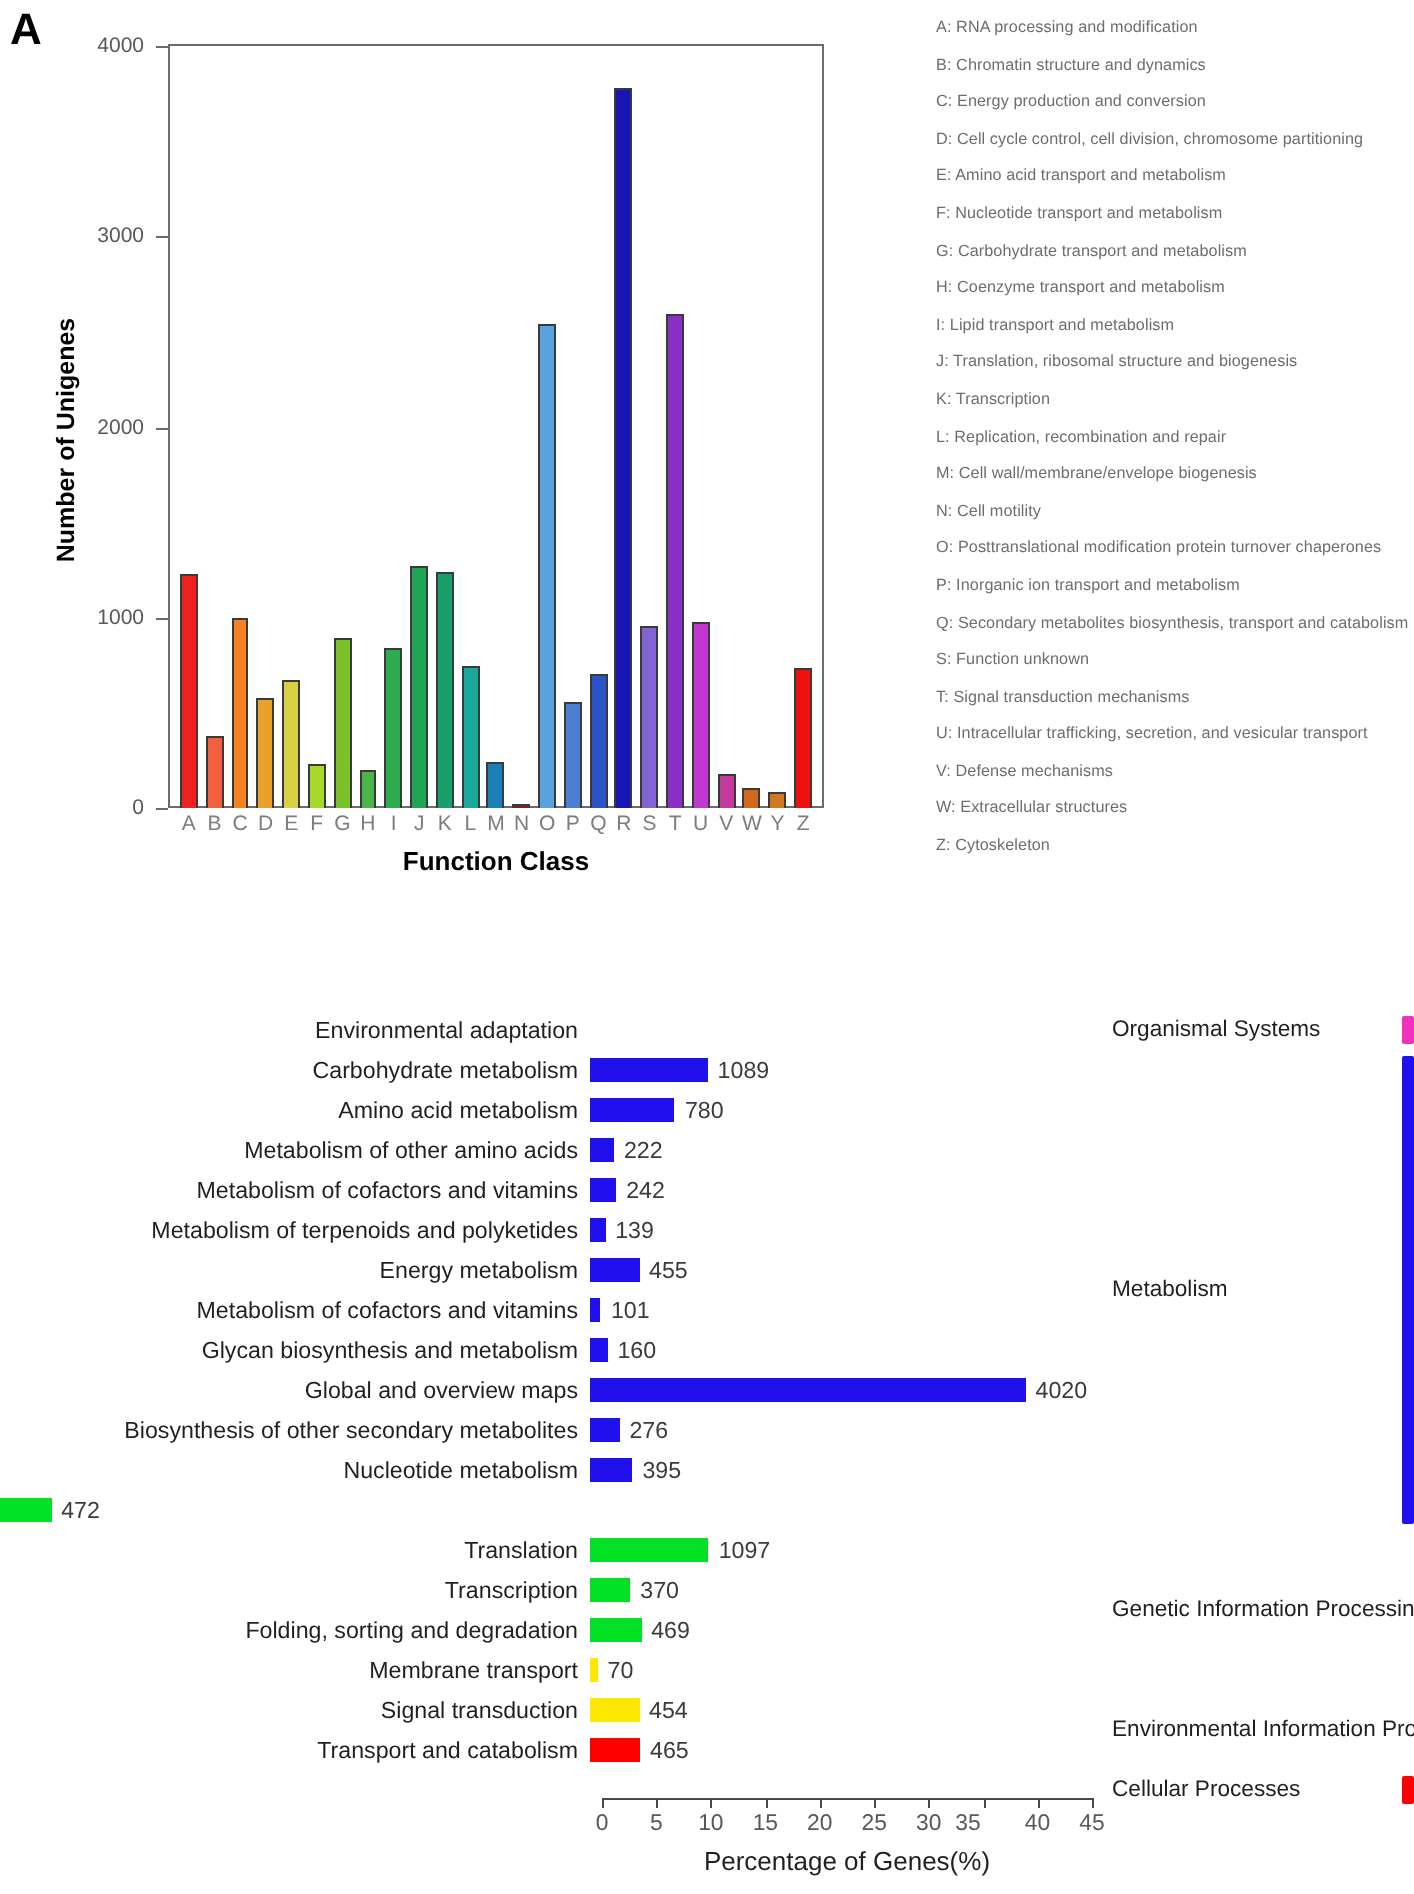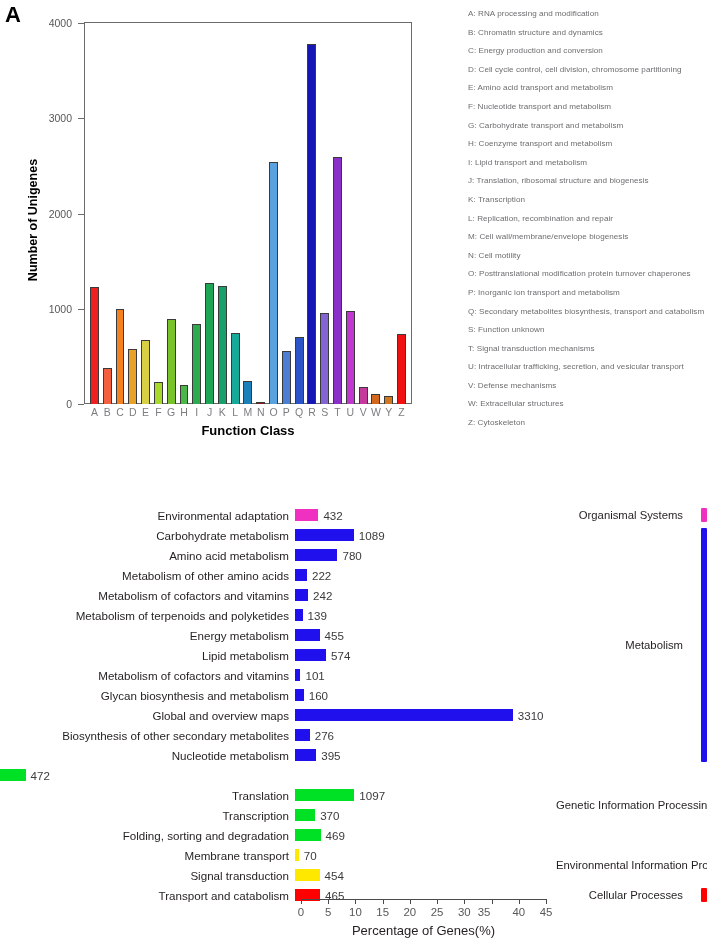--- a/index.html
+++ b/index.html
@@ -207,23 +207,23 @@
   #kegg-groups { position: absolute; left: 556px; top: 35px; width: 151px; }
   .kegg-group {
     position: absolute;
     right: 0;
     display: flex;
     align-items: center;
   }
   .kegg-group-label {
     font-size: 11.3px;
     color: #231f20;
-    text-align: right;
+    text-align: left;
     white-space: nowrap;
-    padding-right: 18px;
+    padding-right: 6px;
     flex: 1;
   }
   .kegg-group-bracket {
     width: 6px;
     border-radius: 1px;
   }
 </style>
 </head>
 <body>
 
@@ -380,24 +380,20 @@
       <div class="cog-ytick-mark" style="top: 118.25px;"></div>
       <div class="cog-ytick-label" style="top: 23px; left: 36px;">4000</div>
       <div class="cog-ytick-mark" style="top: 23px;"></div>
     </div>
 
   <div id="panel-b">
 
     <div id="kegg-rows">
         <div class="kegg-row">
           <div class="kegg-label">Environmental adaptation</div>
-          <div class="kegg-bar-area">
-            <div class="kegg-bar" title="Environmental adaptation: 432" style="width: 23.4111px; background: rgb(240, 48, 192);"></div>
-            <div class="kegg-value">432</div>
-          </div>
         </div>
         <div class="kegg-row">
           <div class="kegg-label">Carbohydrate metabolism</div>
           <div class="kegg-bar-area">
             <div class="kegg-bar" title="Carbohydrate metabolism: 1089" style="width: 58.8px; background: rgb(32, 16, 238);"></div>
             <div class="kegg-value">1089</div>
           </div>
         </div>
         <div class="kegg-row">
           <div class="kegg-label">Amino acid metabolism</div>
@@ -428,45 +424,38 @@
           </div>
         </div>
         <div class="kegg-row">
           <div class="kegg-label">Energy metabolism</div>
           <div class="kegg-bar-area">
             <div class="kegg-bar" title="Energy metabolism: 455" style="width: 24.5px; background: rgb(32, 16, 238);"></div>
             <div class="kegg-value">455</div>
           </div>
         </div>
         <div class="kegg-row">
-          <div class="kegg-label">Lipid metabolism</div>
-          <div class="kegg-bar-area">
-            <div class="kegg-bar" title="Lipid metabolism: 574" style="width: 31.0333px; background: rgb(32, 16, 238);"></div>
-            <div class="kegg-value">574</div>
-          </div>
-        </div>
-        <div class="kegg-row">
           <div class="kegg-label">Metabolism of cofactors and vitamins</div>
           <div class="kegg-bar-area">
             <div class="kegg-bar" title="Metabolism of cofactors and vitamins: 101" style="width: 5.44444px; background: rgb(32, 16, 238);"></div>
             <div class="kegg-value">101</div>
           </div>
         </div>
         <div class="kegg-row">
           <div class="kegg-label">Glycan biosynthesis and metabolism</div>
           <div class="kegg-bar-area">
             <div class="kegg-bar" title="Glycan biosynthesis and metabolism: 160" style="width: 8.71111px; background: rgb(32, 16, 238);"></div>
             <div class="kegg-value">160</div>
           </div>
         </div>
         <div class="kegg-row">
           <div class="kegg-label">Global and overview maps</div>
           <div class="kegg-bar-area">
             <div class="kegg-bar" title="Global and overview maps: 4020" style="width: 217.778px; background: rgb(32, 16, 238);"></div>
-            <div class="kegg-value">3310</div>
+            <div class="kegg-value">4020</div>
           </div>
         </div>
         <div class="kegg-row">
           <div class="kegg-label">Biosynthesis of other secondary metabolites</div>
           <div class="kegg-bar-area">
             <div class="kegg-bar" title="Biosynthesis of other secondary metabolites: 276" style="width: 14.7px; background: rgb(32, 16, 238);"></div>
             <div class="kegg-value">276</div>
           </div>
         </div>
         <div class="kegg-row">

